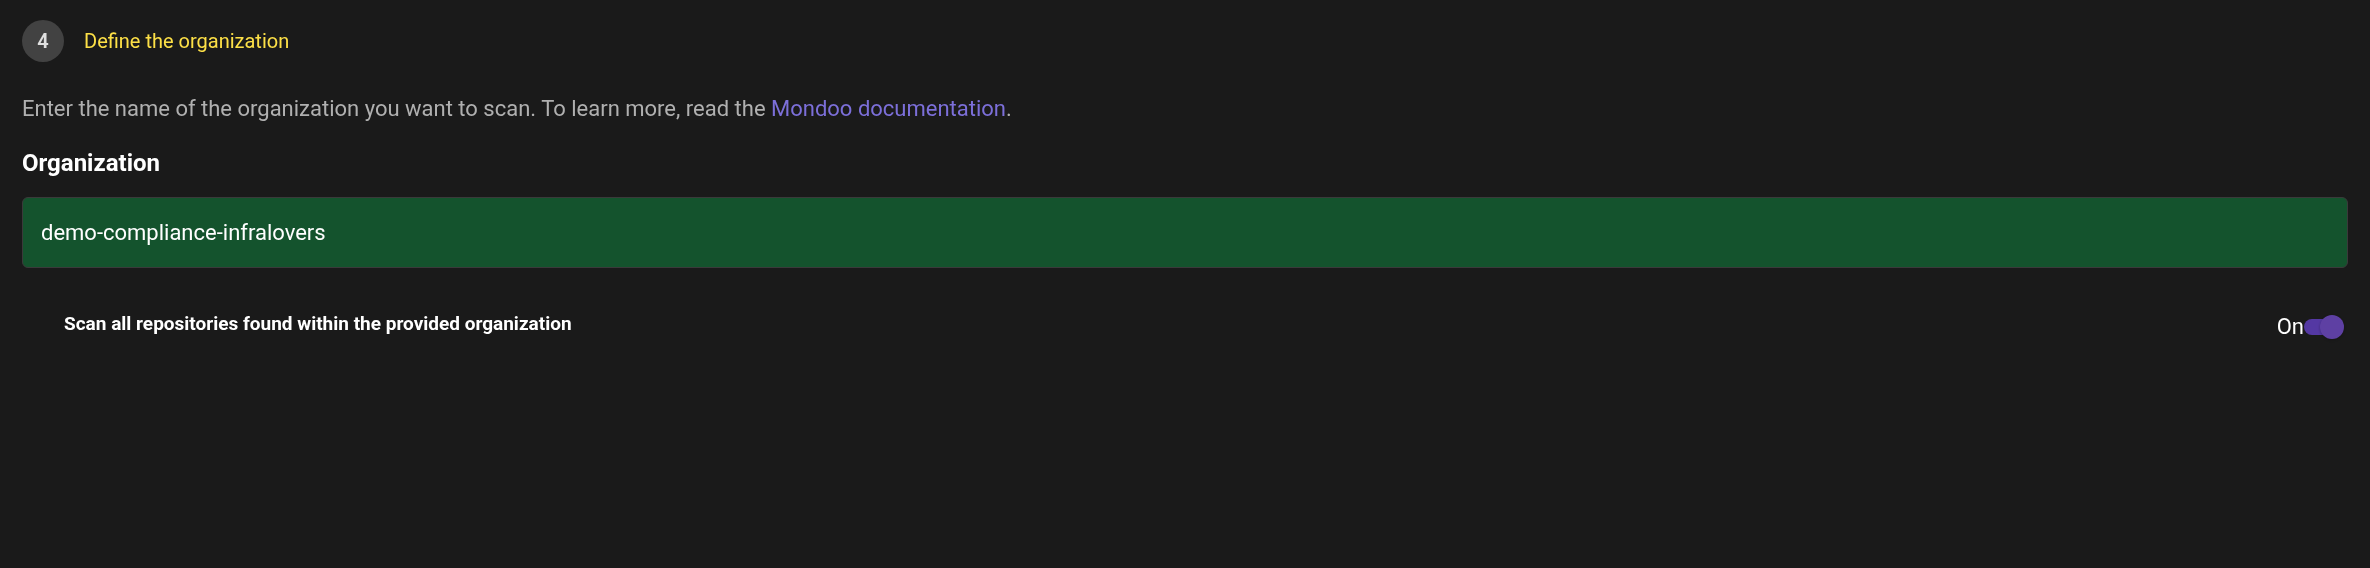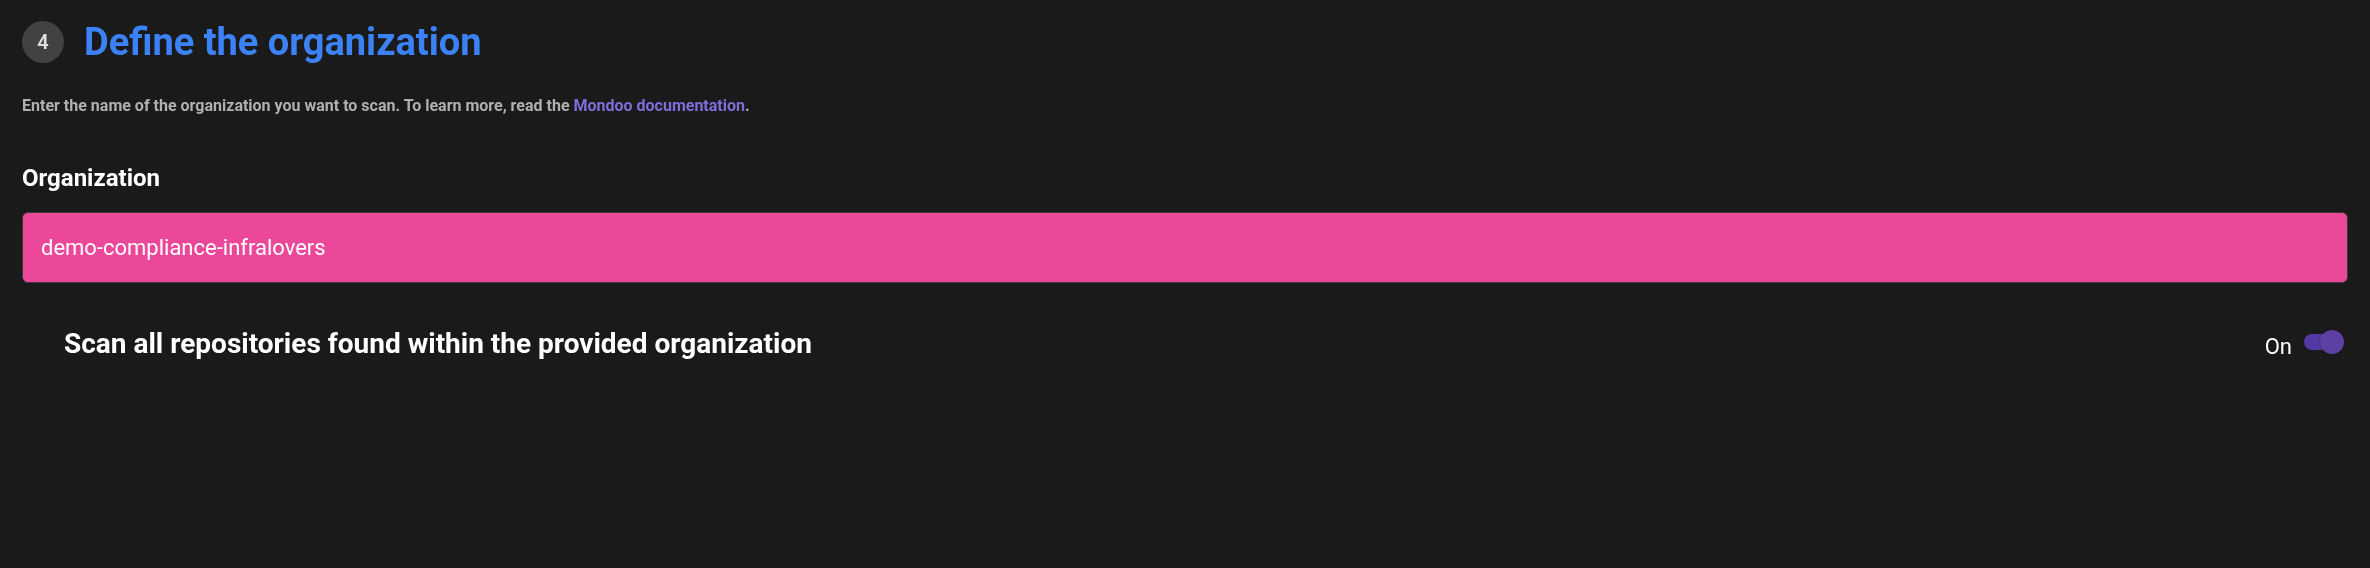--- a/index.html
+++ b/index.html
@@ -31,49 +31,48 @@
       background-color: #424242;
       display: flex;
       align-items: center;
       justify-content: center;
       font-size: 20px;
       font-weight: 600;
       color: #e0e0e0;
     }
     
     .step-title {
-      font-size: 38px;
-      font-weight: 700;
-      color: #3b82f6;
+      font-size: 20px;
+      font-weight: 400;
+      color: #fde047;
     }
     
     .description {
-      font-size: 16px;
+      font-size: 22px;
       color: #b0b0b0;
-      margin-bottom: 46px;
+      margin-bottom: 24px;
       line-height: 1.5;
-      font-weight: bold;
     }
     
     .description a {
       color: #7c6fd9;
       text-decoration: none;
     }
     
     .field-label {
       font-size: 24px;
       font-weight: 700;
       color: #ffffff;
       margin-bottom: 20px;
       margin-top: 10px;
     }
     
     .input-field {
       width: 100%;
-      background-color: #ec4899;
+      background-color: #14532d;
       border: 1px solid #3a3a3a;
       border-radius: 6px;
       padding: 22px 18px;
       font-size: 22px;
       color: #ffffff;
       font-family: inherit;
       outline: none;
     }
     
     .toggle-section {
@@ -83,35 +82,34 @@
       margin-top: 44px;
       padding-left: 42px;
       padding-right: 8px;
     }
     
     .toggle-text {
       flex: 1;
     }
     
     .toggle-title {
-      font-size: 28px;
+      font-size: 19px;
       font-weight: 700;
       color: #ffffff;
       margin-bottom: 6px;
     }
     
     .toggle-subtitle {
       font-size: 22px;
       color: #b0b0b0;
     }
     
     .toggle-control {
       display: flex;
-      align-items: flex-start;
-      gap: 12px;
+      align-items: center;
     }
     
     .toggle-label {
       font-size: 22px;
       color: #ffffff;
     }
     
     .toggle-switch {
       position: relative;
       width: 36px;

